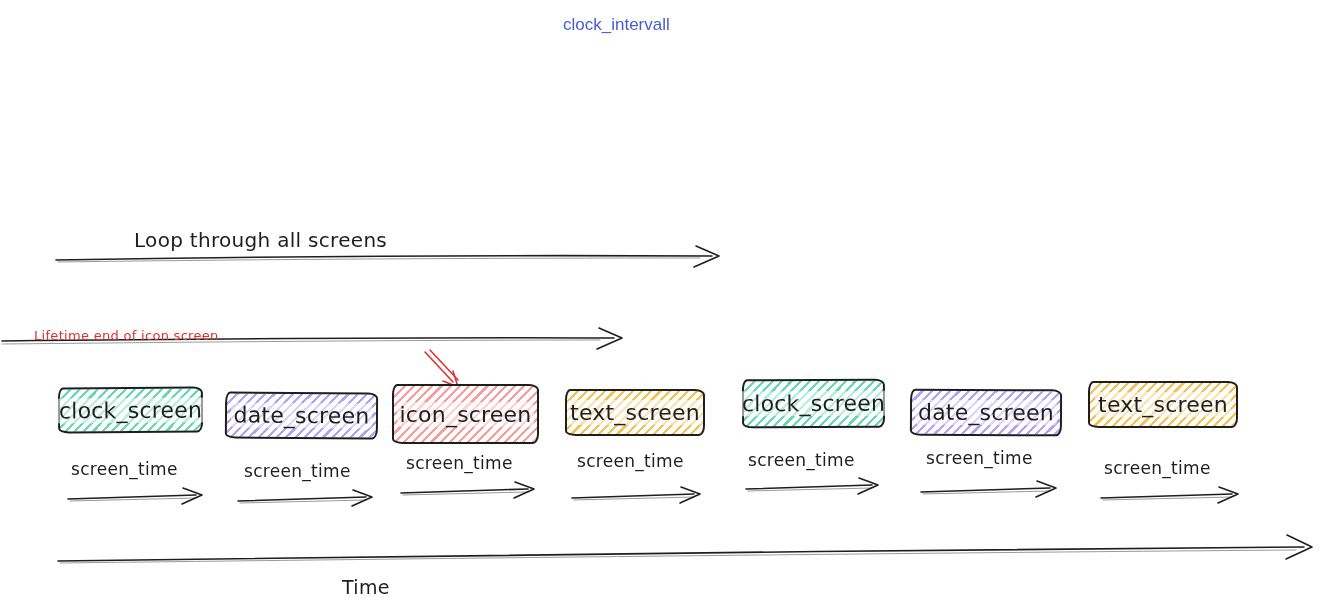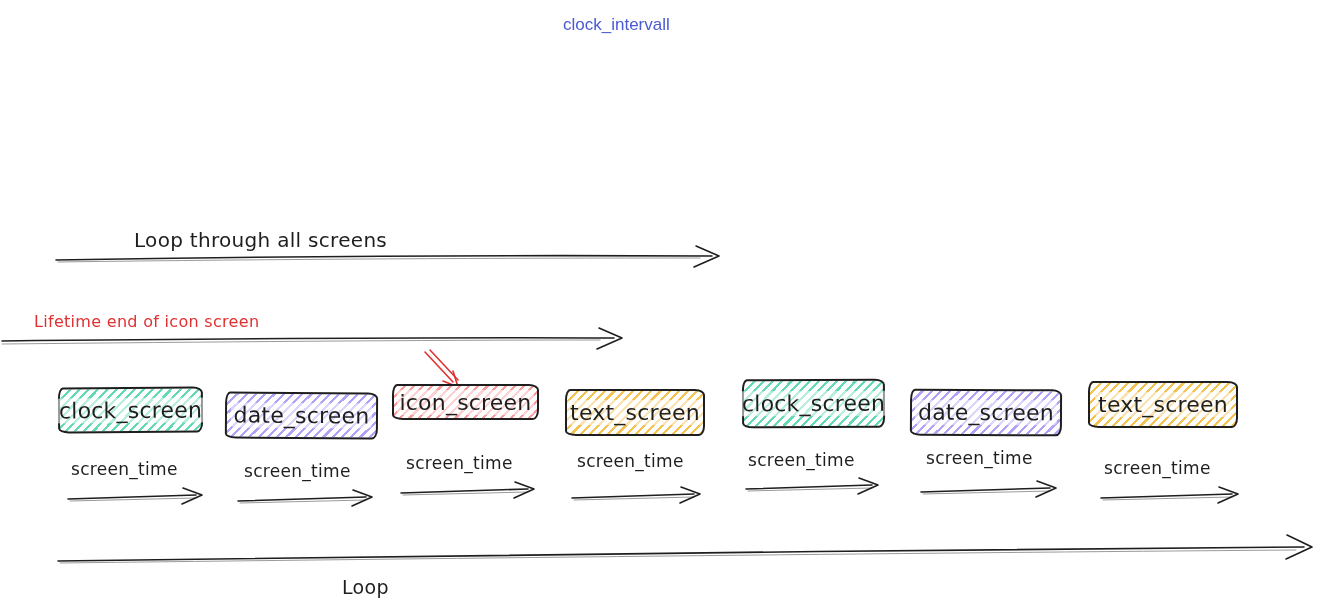--- a/index.html
+++ b/index.html
@@ -8,21 +8,21 @@
 
   .page-title {
     position:absolute; left:563px; top:15px;
     font-size:17px; color:#4a5bd4;
     font-family:"Liberation Sans", sans-serif;
     white-space:nowrap;
   }
 
   .hand { color:#1e1e1e; letter-spacing:0.3px; white-space:nowrap; position:absolute; }
   .loop-label      { left:134px; top:228px; font-size:20px;text-align:center; }
-  .lifetime-label  { left:34px;  top:312px; font-size:16px; color:#e03131; }
+  .lifetime-label  { left:34px;  top:328px; font-size:13px; color:#e03131; }
   .time-label      { left:342px; top:576px; font-size:19px; }
   .st-label        { font-size:17px; }
 
   .screen-box {
     position:absolute;
     border:2px solid #1e1e1e;
     border-radius: 5px 10px 6px 11px / 11px 6px 10px 5px;
     display:flex; align-items:center; justify-content:center;
     background-color:#ffffff;
     box-sizing:border-box;
@@ -102,29 +102,29 @@
       <path class="echo" d="M60,563 C 400,559 900,553 1296,550"></path>
       <path class="ink" d="M58,561 C 400,556 900,550 1304,547"></path>
       <path class="ink" d="M1312,547 L1287,535 M1312,547 L1286,559"></path>
     </g>
   </svg>
 
   <div class="page-title" style="color: rgb(74, 91, 212);">clock_intervall</div>
 
   <div class="hand loop-label">Loop through all screens</div>
   <div class="hand lifetime-label" style="color: rgb(224, 49, 49);">Lifetime end of icon screen</div>
-  <div class="hand time-label">Loop</div>
+  <div class="hand time-label">Time</div>
 
   <div class="screen-box" style="left: 58px; top: 387px; width: 145px; height: 46px; transform: rotate(-0.4deg); background-image: repeating-linear-gradient(135deg, rgb(99, 219, 178) 0px, rgb(99, 219, 178) 2.2px, transparent 2.2px, transparent 6.5px);">
     <span>clock_screen</span>
   </div>
   <div class="screen-box" style="left: 225px; top: 392px; width: 153px; height: 47px; transform: rotate(0.4deg); background-image: repeating-linear-gradient(135deg, rgb(179, 161, 247) 0px, rgb(179, 161, 247) 2.2px, transparent 2.2px, transparent 6.5px);">
     <span>date_screen</span>
   </div>
-  <div class="screen-box" style="left: 392px; top: 384px; width: 147px; height: 36px; background-image: repeating-linear-gradient(135deg, rgb(248, 156, 156) 0px, rgb(248, 156, 156) 2.2px, transparent 2.2px, transparent 6.5px);">
+  <div class="screen-box" style="left: 392px; top: 384px; width: 147px; height: 60px; background-image: repeating-linear-gradient(135deg, rgb(248, 156, 156) 0px, rgb(248, 156, 156) 2.2px, transparent 2.2px, transparent 6.5px);">
     <span>icon_screen</span>
   </div>
   <div class="screen-box" style="left: 565px; top: 389px; width: 140px; height: 47px; background-image: repeating-linear-gradient(135deg, rgb(244, 194, 80) 0px, rgb(244, 194, 80) 2.2px, transparent 2.2px, transparent 6.5px);">
     <span>text_screen</span>
   </div>
   <div class="screen-box" style="left: 742px; top: 379px; width: 143px; height: 49px; transform: rotate(-0.3deg); background-image: repeating-linear-gradient(135deg, rgb(99, 219, 178) 0px, rgb(99, 219, 178) 2.2px, transparent 2.2px, transparent 6.5px);">
     <span>clock_screen</span>
   </div>
   <div class="screen-box" style="left: 910px; top: 389px; width: 152px; height: 47px; transform: rotate(0.3deg); background-image: repeating-linear-gradient(135deg, rgb(179, 161, 247) 0px, rgb(179, 161, 247) 2.2px, transparent 2.2px, transparent 6.5px);">
     <span>date_screen</span>

